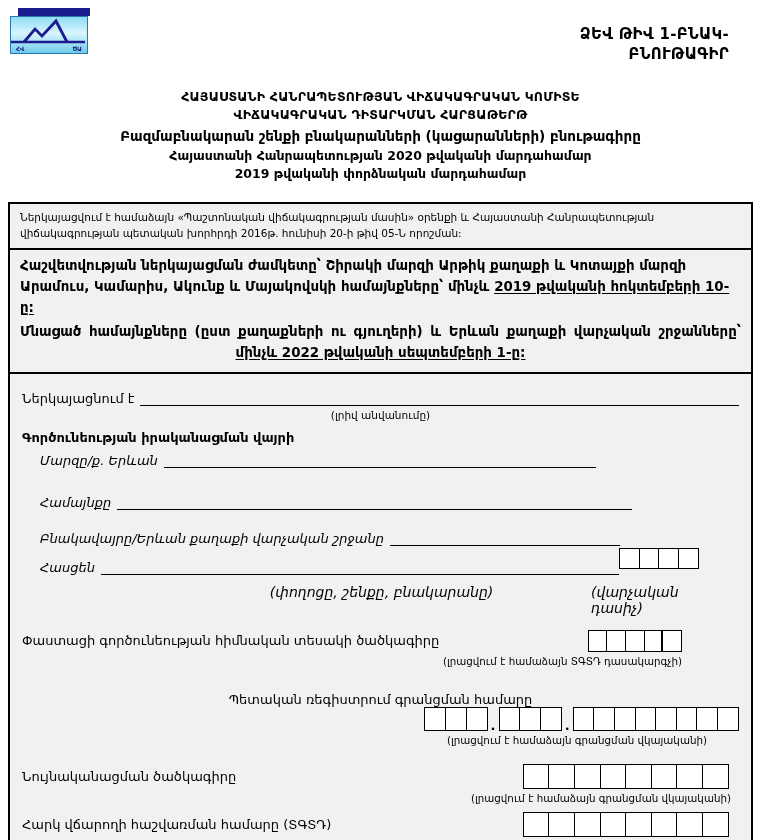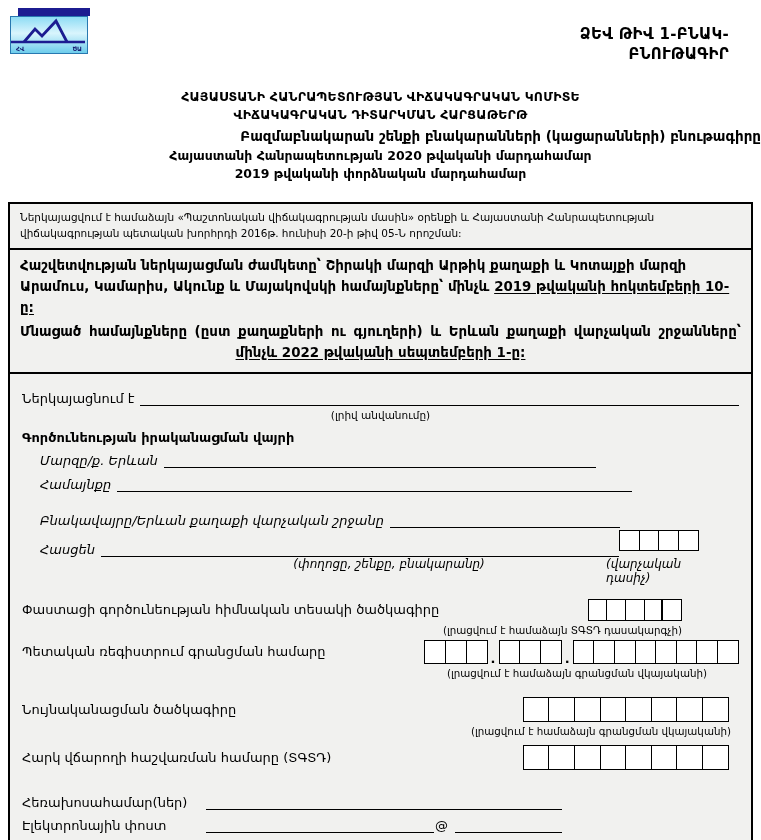--- a/index.html
+++ b/index.html
@@ -27,21 +27,21 @@
 
   .form-number {
     position:absolute; right:32px; top:24px;
     text-align:right; font-weight:700; font-size:15px; line-height:20px;
     letter-spacing:0.3px;
   }
 
   
   .titles { text-align:center; }
   .t1,.t2 { font-size:12.5px; font-weight:700; line-height:18px; letter-spacing:0.2px; }
-  .t3 { font-size:13.5px; font-weight:700; line-height:20px; margin-top:2px;text-align:right; }
+  .t3 { font-size:13.5px; font-weight:700; line-height:20px; margin-top:2px; }
   .t4 { font-size:12.5px; font-weight:700; line-height:19px; }
   .t5 { font-size:12.5px; font-weight:700; line-height:18px; }
 
   
   .main-box {
     margin:19px 8px 0 8px;
     border:2px solid #000;
     background:#f1f1ef;
   }
   .section + .section { border-top:2px solid #000; }
@@ -57,47 +57,47 @@
   .frow .lbl { white-space:nowrap; }
   .fill { flex:1 1 auto; border-bottom:1.3px solid #000; height:15px; margin-left:6px; }
   .fill-fixed { border-bottom:1.3px solid #000; height:15px; margin-left:6px; }
 
   .hint-center { text-align:center; font-size:10.5px; margin:3px 0 5px; }
   .row-legal { margin-top:3px; }
   .head-bold { font-weight:700; margin-top:9px; }
   .italic { font-style:italic; }
 
   .row-region     { width:556px; margin-left:18px; margin-top:7px; }
-  .row-community  { width:592px; margin-left:18px; margin-top:8px; }
+  .row-community  { width:592px; margin-left:18px; margin-top:26px; }
   .row-settlement { width:580px; margin-left:18px; margin-top:20px; }
 
   .row-address { display:flex; margin-top:8px; align-items:flex-end; }
   .addr-left { display:flex; align-items:flex-end; width:588px; margin-left:18px; }
   .addr-left .fill { flex:1; }
   .cells { display:flex; }
   .cell { background:#fff; border:1.4px solid #000; margin-left:-1.4px; }
   .cell:first-child { margin-left:0; }
   .thick-left { border-left-width:2.6px; margin-left:-2.6px !important; }
   .cells-postal { margin-left:auto; margin-right:40px; transform:translateY(-6px); }
   .cells-postal .cell { width:19px; height:19px; }
 
-  .row-addr-captions { display:flex; font-size:12px; font-style:italic; margin-top:0; }
+  .row-addr-captions { display:flex; font-size:14px; font-style:italic; margin-top:9px; }
   .street-hint { width:600px; padding-left:150px; box-sizing:border-box; text-align:center; }
   .postal-hint { margin-left:auto; margin-right:14px; }
 
   .row-code { display:flex; align-items:center; }
   .row-tgtd { margin-top:14px; }
   .cells-tgtd { margin-left:auto; margin-right:57px; }
   .cells-tgtd .cell { width:18px; height:20px; }
   .cap-right { text-align:right; font-size:10.3px; margin-top:3px; }
   .cap-tgtd { padding-right:57px; }
   .cap-reg  { padding-right:32px; }
   .cap-id   { padding-right:8px; }
 
-  .row-reg { margin-top:4px; }
+  .row-reg { margin-top:25px;flex-direction:column; }
   .reg-groups { margin-left:auto; display:flex; align-items:flex-end; }
   .cells-reg .cell { width:20px; height:22px; }
   .dot { font-weight:700; margin:0 3px; line-height:10px; }
 
   .row-id  { margin-top:18px; }
   .row-tin { margin-top:8px; }
   .cells-8 { margin-left:auto; margin-right:10px; }
   .cells-8 .cell { width:25px; height:23px; }
 
   .row-phone { margin-top:24px; width:540px; }

